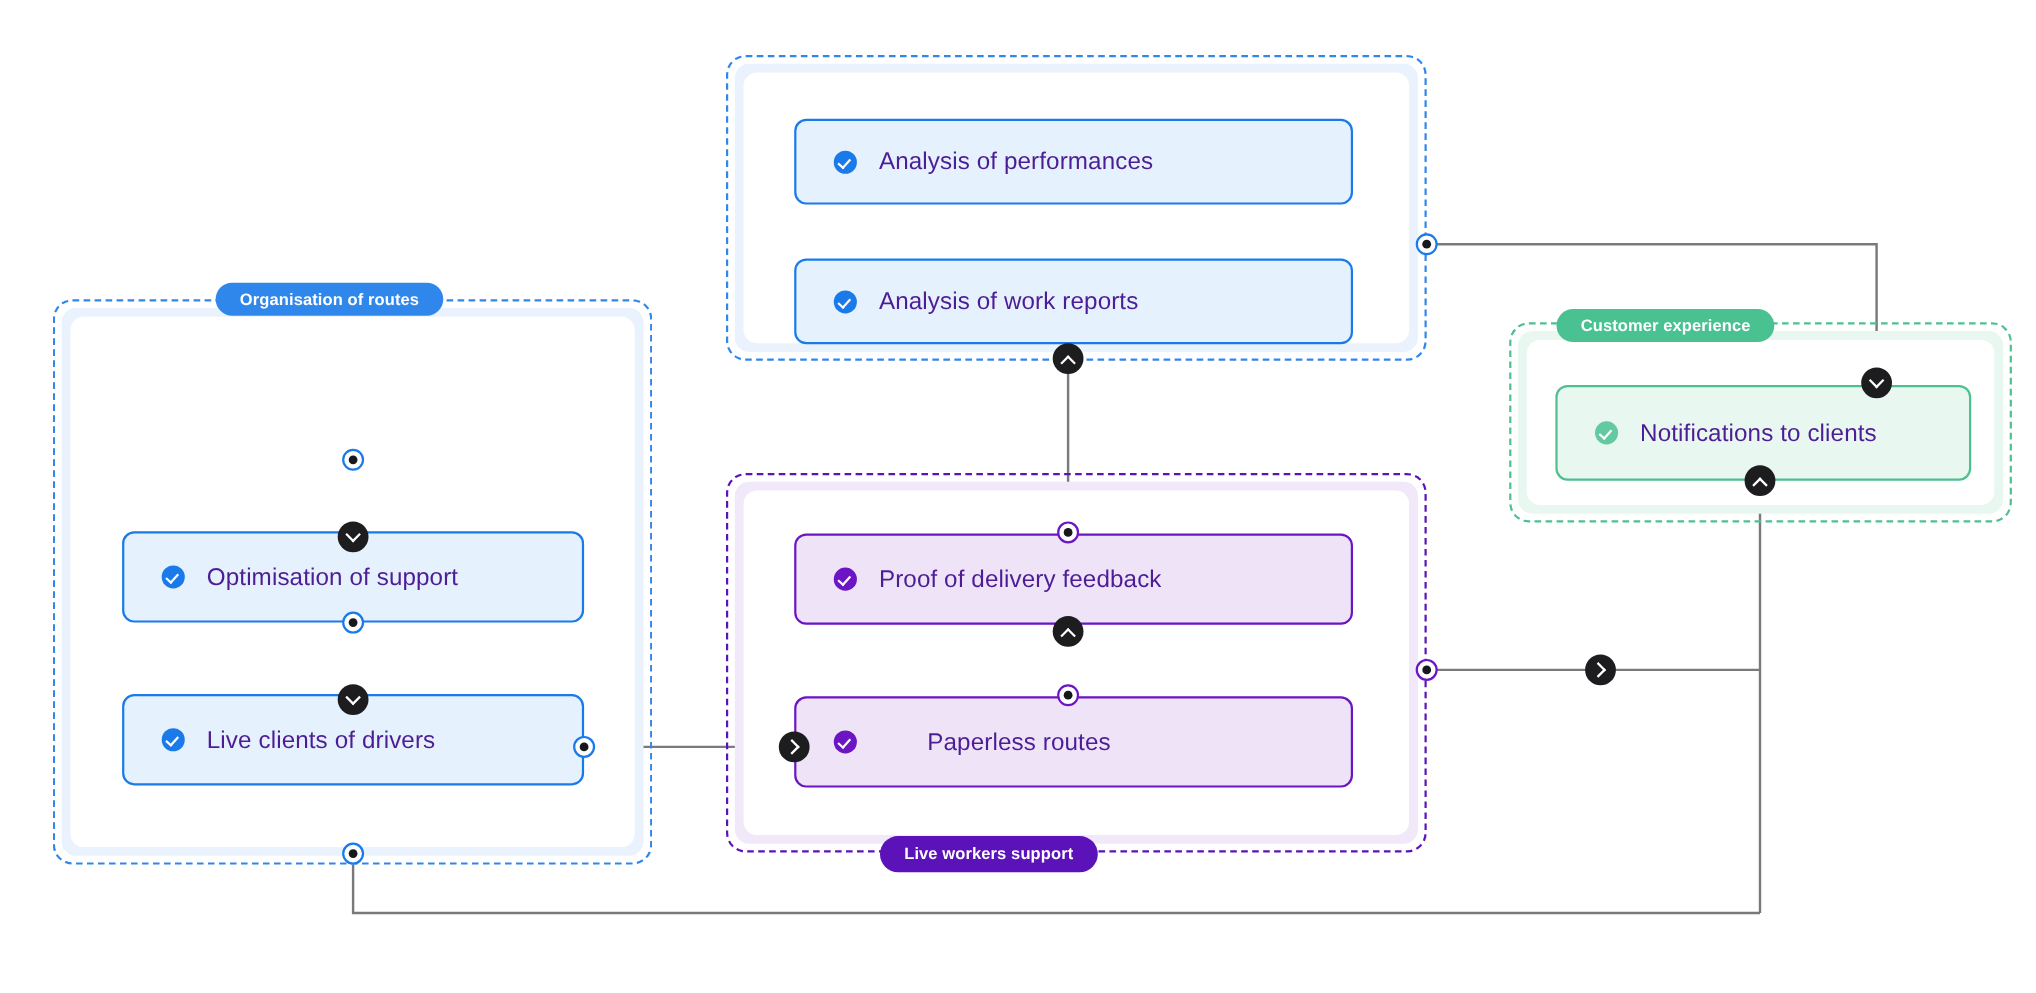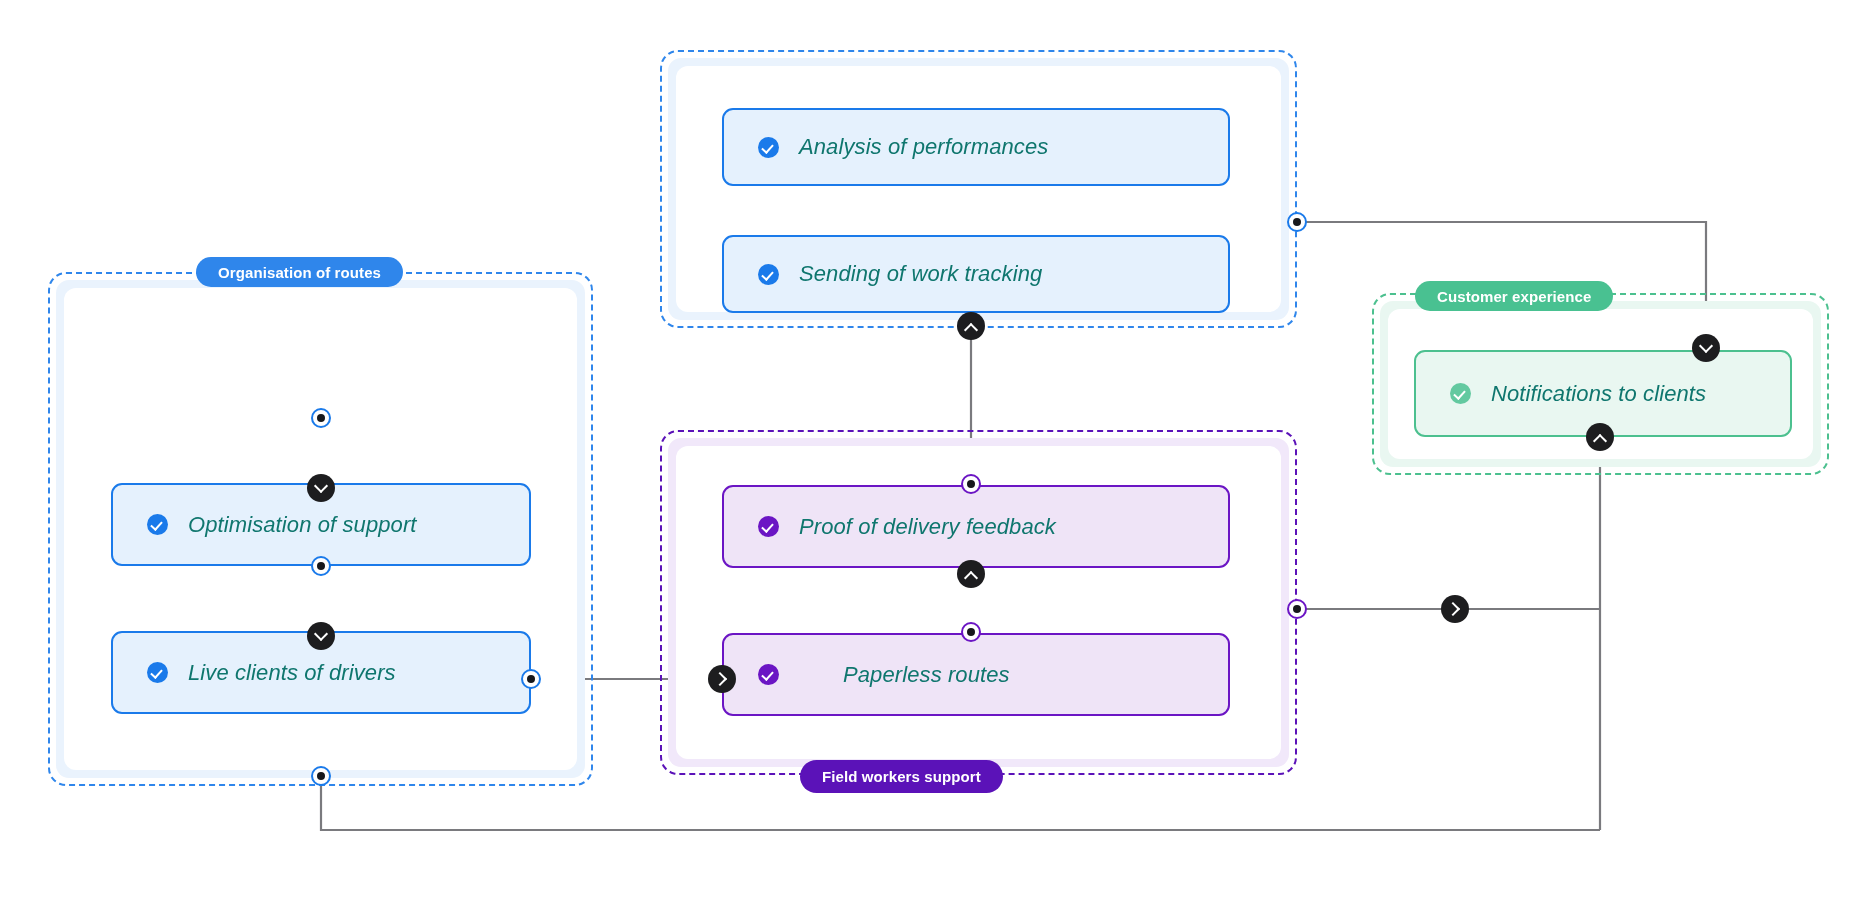--- a/index.html
+++ b/index.html
@@ -87,24 +87,23 @@
     align-items: center;
     border-width: 2px;
     border-style: solid;
     border-radius: 11px;
     box-sizing: border-box;
     padding-left: 34px;
     z-index: 5;
   }
   .card .label {
     font-size: 22px;
-    color: #0f766e;
+    color: #4c1d95;
     letter-spacing: .1px;
     white-space: nowrap;
-    font-style: italic;
   }
   .card .check {
     width: 21px;
     height: 21px;
     border-radius: 50%;
     margin-right: 20px;
     flex: 0 0 auto;
     position: relative;
   }
   .card .check::after {
@@ -200,21 +199,21 @@
     <div class="group-plate"></div>
   </div>
 
   <div class="card blue" style="left:722px; top:108px; width:508px; height:78px;">
     <span class="check"></span>
     <span class="label">Analysis of performances</span>
   </div>
 
   <div class="card blue" style="left:722px; top:235px; width:508px; height:78px;">
     <span class="check"></span>
-    <span class="label">Sending of work tracking</span>
+    <span class="label">Analysis of work reports</span>
   </div>
 
   <div class="group blue" style="left:48px; top:272px; width:545px; height:514px;">
     <div class="group-inner"></div>
     <div class="group-plate"></div>
   </div>
   <div class="pill blue" style="left:196px; top:257px;">
     <span>Organisation of routes</span>
   </div>
 
@@ -227,21 +226,21 @@
   <div class="card blue" style="left:111px; top:631px; width:420px; height:83px;">
     <span class="check"></span>
     <span class="label">Live clients of drivers</span>
   </div>
 
   <div class="group purple" style="left:660px; top:430px; width:637px; height:345px;">
     <div class="group-inner"></div>
     <div class="group-plate"></div>
   </div>
   <div class="pill purple" style="left:800px; top:760px; height:33px;">
-    <span>Field workers support</span>
+    <span>Live workers support</span>
   </div>
 
   <div class="card purple" style="left:722px; top:485px; width:508px; height:83px;">
     <span class="check"></span>
     <span class="label">Proof of delivery feedback</span>
   </div>
 
   <div class="card purple" style="left:722px; top:633px; width:508px; height:83px;gap:44px;">
     <span class="check"></span>
     <span class="label">Paperless routes</span>

